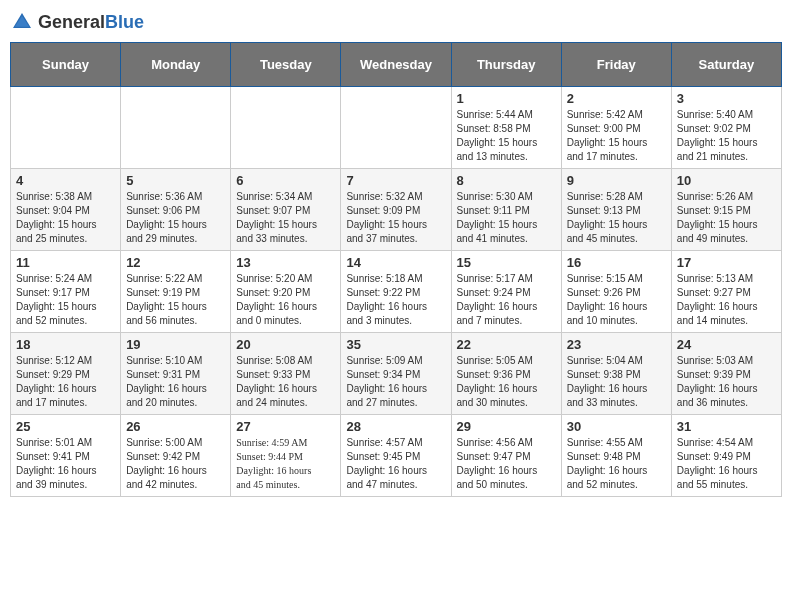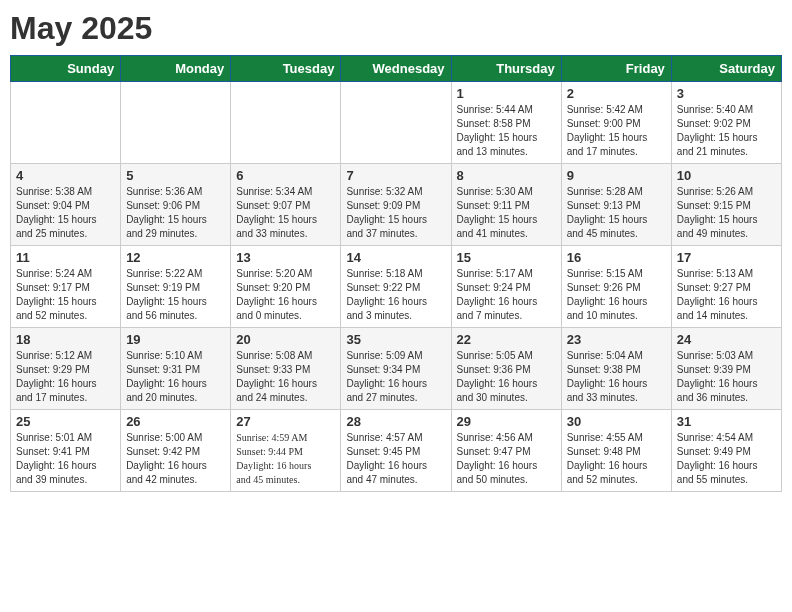--- a/index.html
+++ b/index.html
@@ -47,24 +47,24 @@
       font-size: 16px;
       font-weight: normal;
       color: #555;
     }
     .calendar {
       width: 100%;
       border-collapse: collapse;
       border: 1px solid #ccc;
     }
     .calendar th {
-      background-color: #15803d;
+      background-color: #737373;
       color: #fff;
-      text-align: right;
-      padding: 5px 6px;
+      text-align: center;
+      padding: 14px 6px;
       font-size: 13px;
       border: 1px solid #1a5a9a;
     }
     .calendar td {
       vertical-align: top;
       padding: 4px 5px;
       border: 1px solid #ccc;
       width: 110px;
       min-height: 80px;
       font-size: 11px;
@@ -88,22 +88,30 @@
       background: #fff !important;
     }
     .calendar tr:nth-child(even) td.empty-cell {
       background: #f5f5f5 !important;
     }
   </style>
 </head>
 <body>
 
 <div class="header">
+  <div class="logo">
+    <svg class="logo-icon" viewBox="0 0 40 40" xmlns="http://www.w3.org/2000/svg">
+      <polygon points="20,5 35,30 5,30" fill="#2a6db5"></polygon>
+      <polygon points="20,10 32,28 8,28" fill="#4a90d9" opacity="0.5"></polygon>
+    </svg>
+    <div>
+      <span class="logo-text-general">General</span><span class="logo-text-blue">Blue</span>
+    </div>
+  </div>
   <div class="title-block">
-    <h1>May 2025</h1>
   </div>
 </div>
 
 <table class="calendar">
   <thead>
     <tr>
     <th>Sunday</th>
         <th>Monday</th>
         <th>Tuesday</th>
         <th>Wednesday</th>

